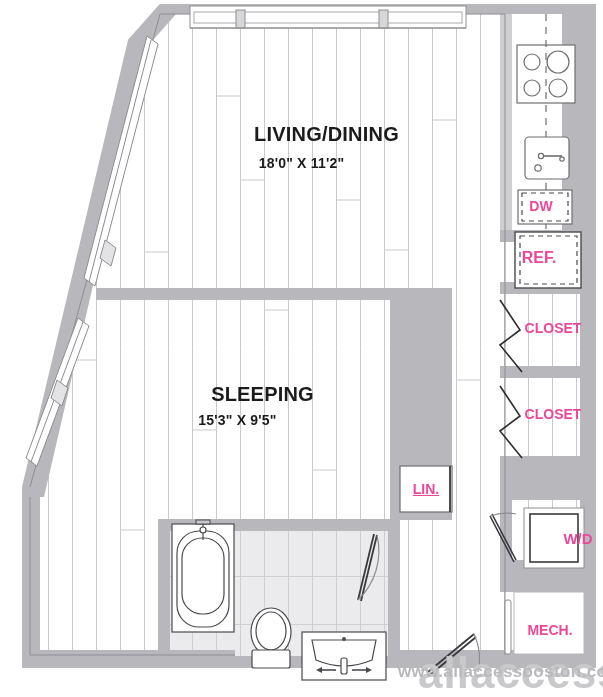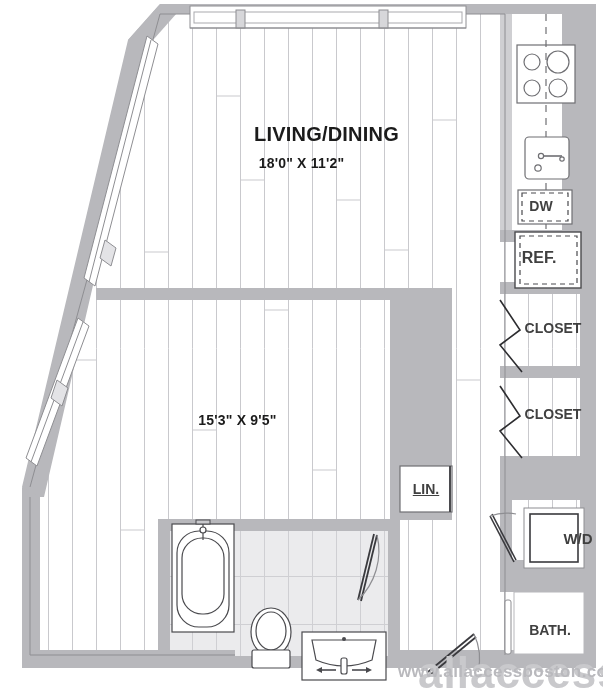--- a/index.html
+++ b/index.html
@@ -9,21 +9,21 @@
   #plan-svg{position:absolute;left:0;top:0;width:603px;height:697px;}
   .rm-label{
     position:absolute;text-align:center;white-space:nowrap;
     color:#1b1b1b;font-family:"Liberation Sans",sans-serif;
     font-weight:bold;letter-spacing:.2px;pointer-events:none;
   }
   .rm-name{font-size:20px;line-height:19px;padding-left:25px;}
   .rm-dim{font-size:14px;line-height:17px;font-weight:bold;}
   .ap-label{
     position:absolute;text-align:center;white-space:nowrap;
-    color:#404040;font-family:"Liberation Sans",sans-serif;
+    color:#ec4899;font-family:"Liberation Sans",sans-serif;
     font-weight:bold;font-size:14px;line-height:16px;pointer-events:none;
   }
   .wm{position:absolute;pointer-events:none;font-family:"Liberation Sans",sans-serif;}
   .wm-big{font-size:44px;font-weight:bold;color:#c9c9cc;letter-spacing:1px;}
   .wm-small{font-size:17px;font-weight:bold;color:#b9b9bd;letter-spacing:.4px;}
 </style>
 </head>
 <body>
 
 <div id="plan-wrap">
@@ -244,27 +244,28 @@
       <path d="M474,634 L428,672" stroke="#3a3a3e" stroke-width="1.8"></path>
       <path d="M476,637 L430,675" stroke="#3a3a3e" stroke-width="1.8"></path>
       <path d="M474,634 A58,58 0 0,1 478,672" stroke="#8e8e92" stroke-width="1.2"></path>
     </g>
 
   </svg>
 
   <div class="rm-label rm-name" style="left:0;top:125px;width:603px;">LIVING/DINING</div>
   <div class="rm-label rm-dim" style="left:0;top:155px;width:603px;">18'0" X 11'2"</div>
 
+  <div class="rm-label rm-name" style="left:120px;top:385px;width:235px;">SLEEPING</div>
   <div class="rm-label rm-dim" style="left:120px;top:412px;width:235px;">15'3" X 9'5"</div>
 
 
   <div class="ap-label" style="left:511px;top:198px;width:60px;">DW</div>
   <div class="ap-label" style="left:516px;top:250px;width:46px;font-size:16px;">REF.</div>
   <div class="ap-label" style="left:505px;top:320px;width:96px;">CLOSET</div>
   <div class="ap-label" style="left:505px;top:406px;width:96px;">CLOSET</div>
   <div class="ap-label" style="left:398px;top:481px;width:56px;text-decoration:underline;">LIN.</div>
   <div class="ap-label" style="left:548px;top:531px;width:60px;font-size:15px;">W/D</div>
-  <div class="ap-label" style="left:514px;top:622px;width:72px;">BATH.</div>
+  <div class="ap-label" style="left:514px;top:622px;width:72px;">MECH.</div>
 
   <div class="wm wm-big" style="left:418px;top:648px;">allaccessbostonrealty</div>
   <div class="wm wm-small" style="left:398px;top:662px;">www.allaccessboston.com</div>
 
 </div>
 
 </body></html>

